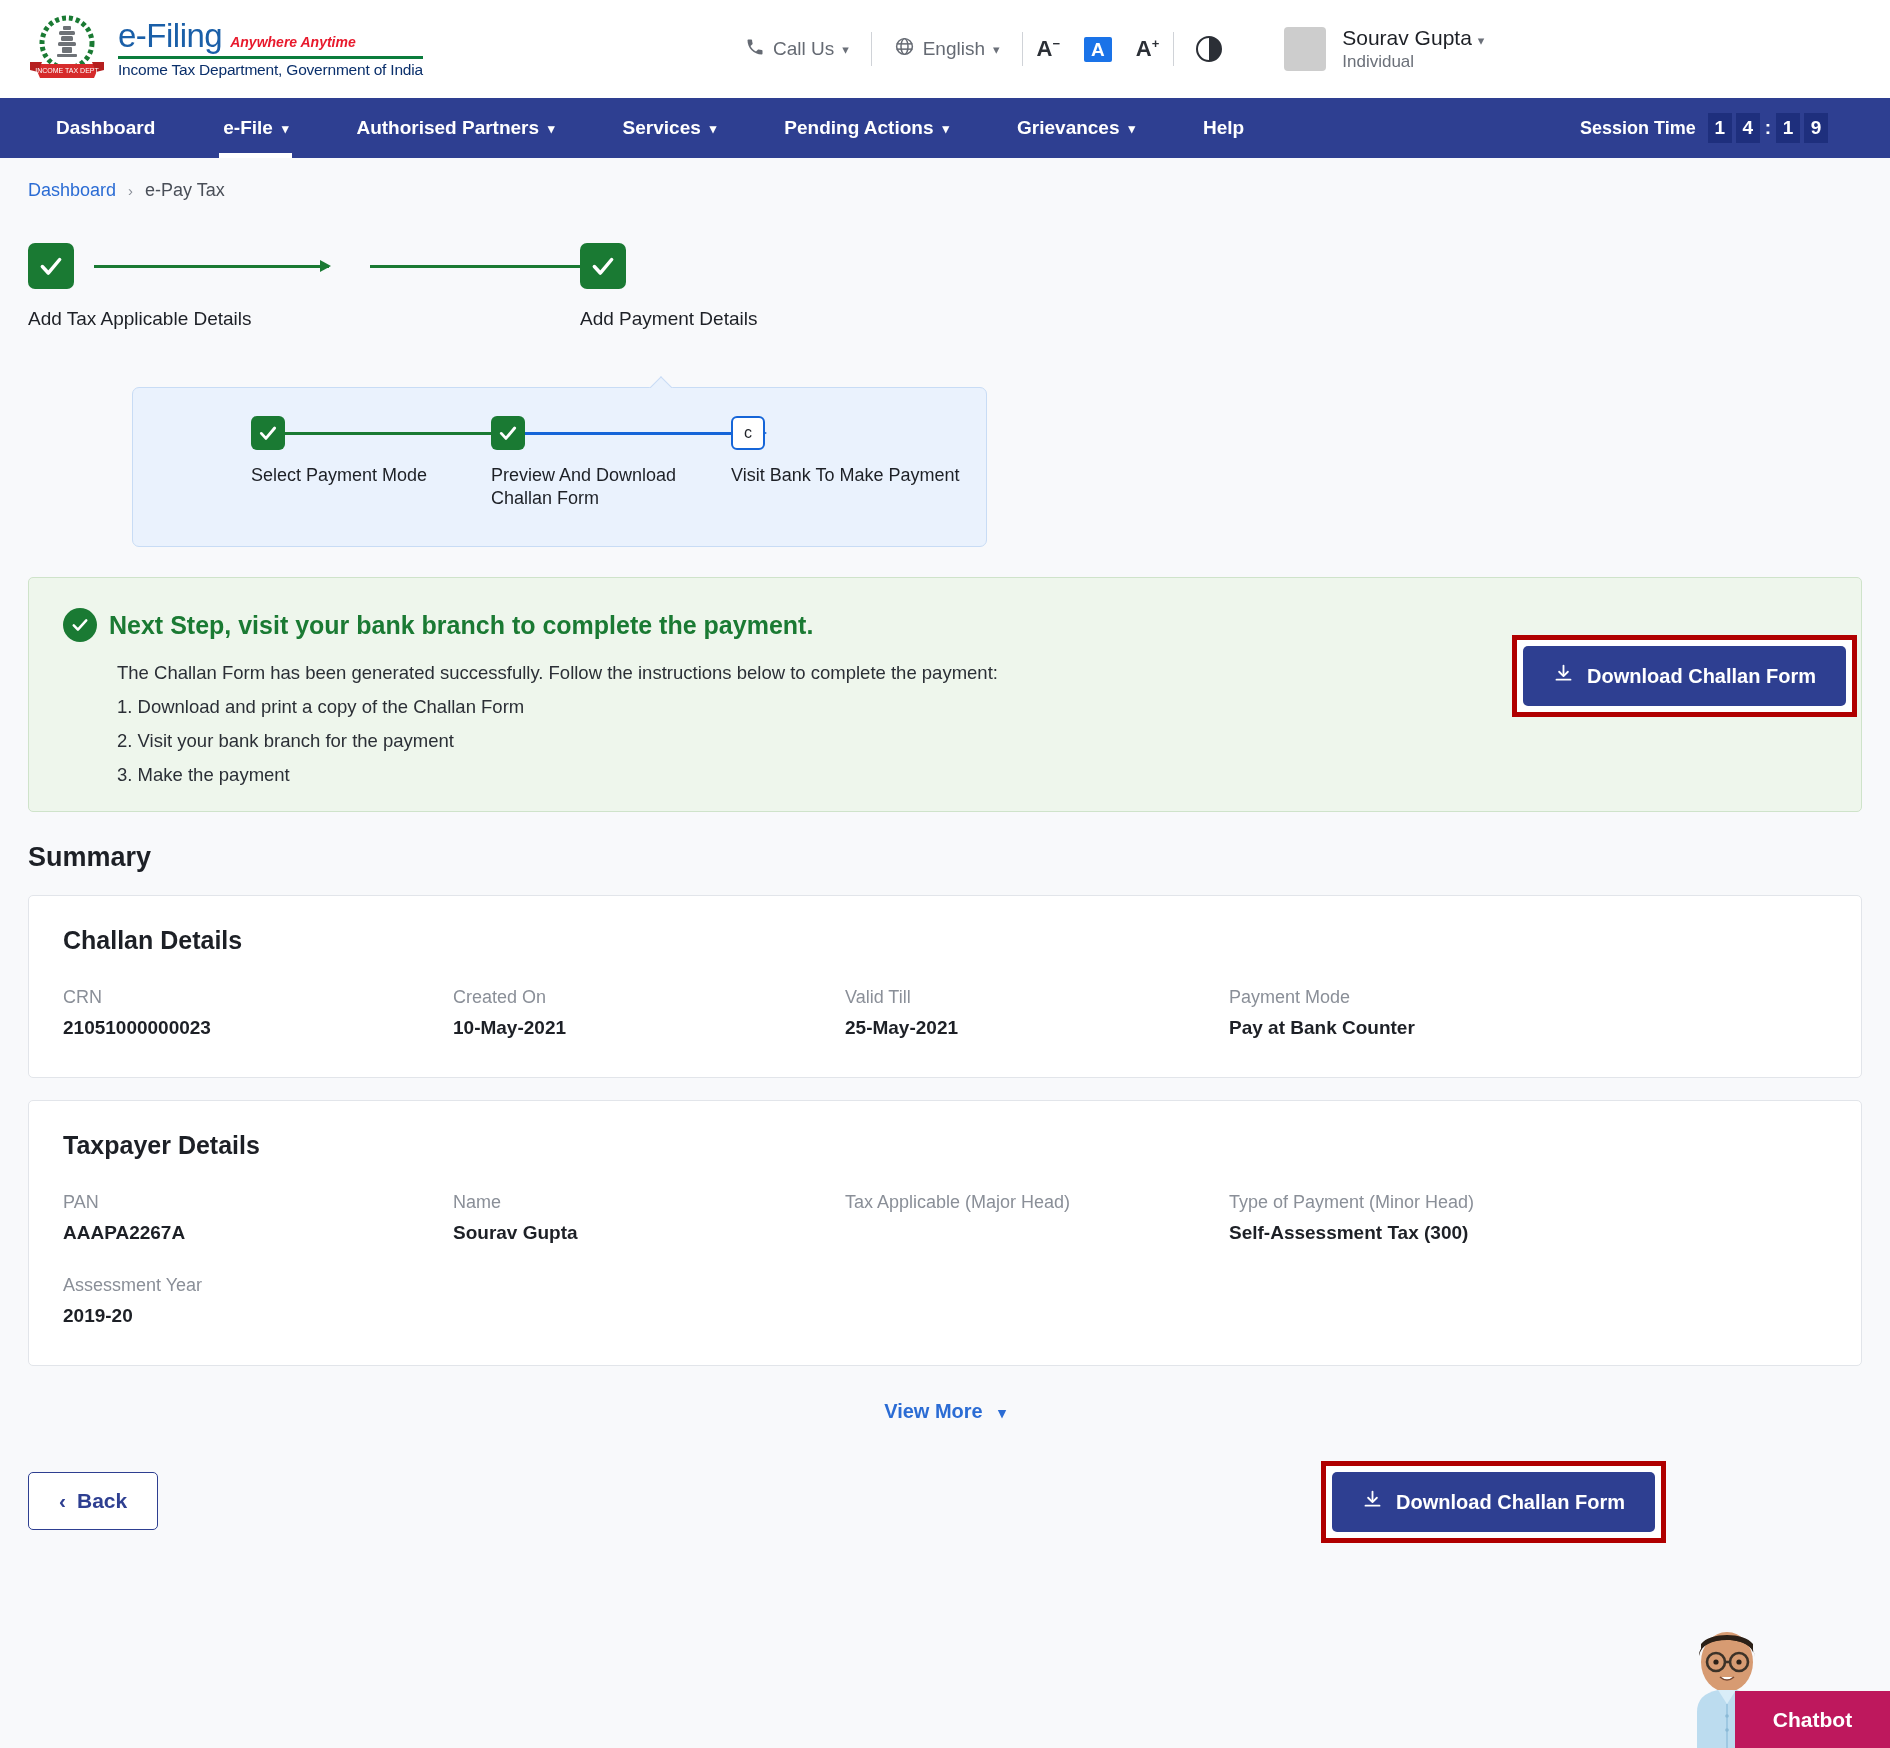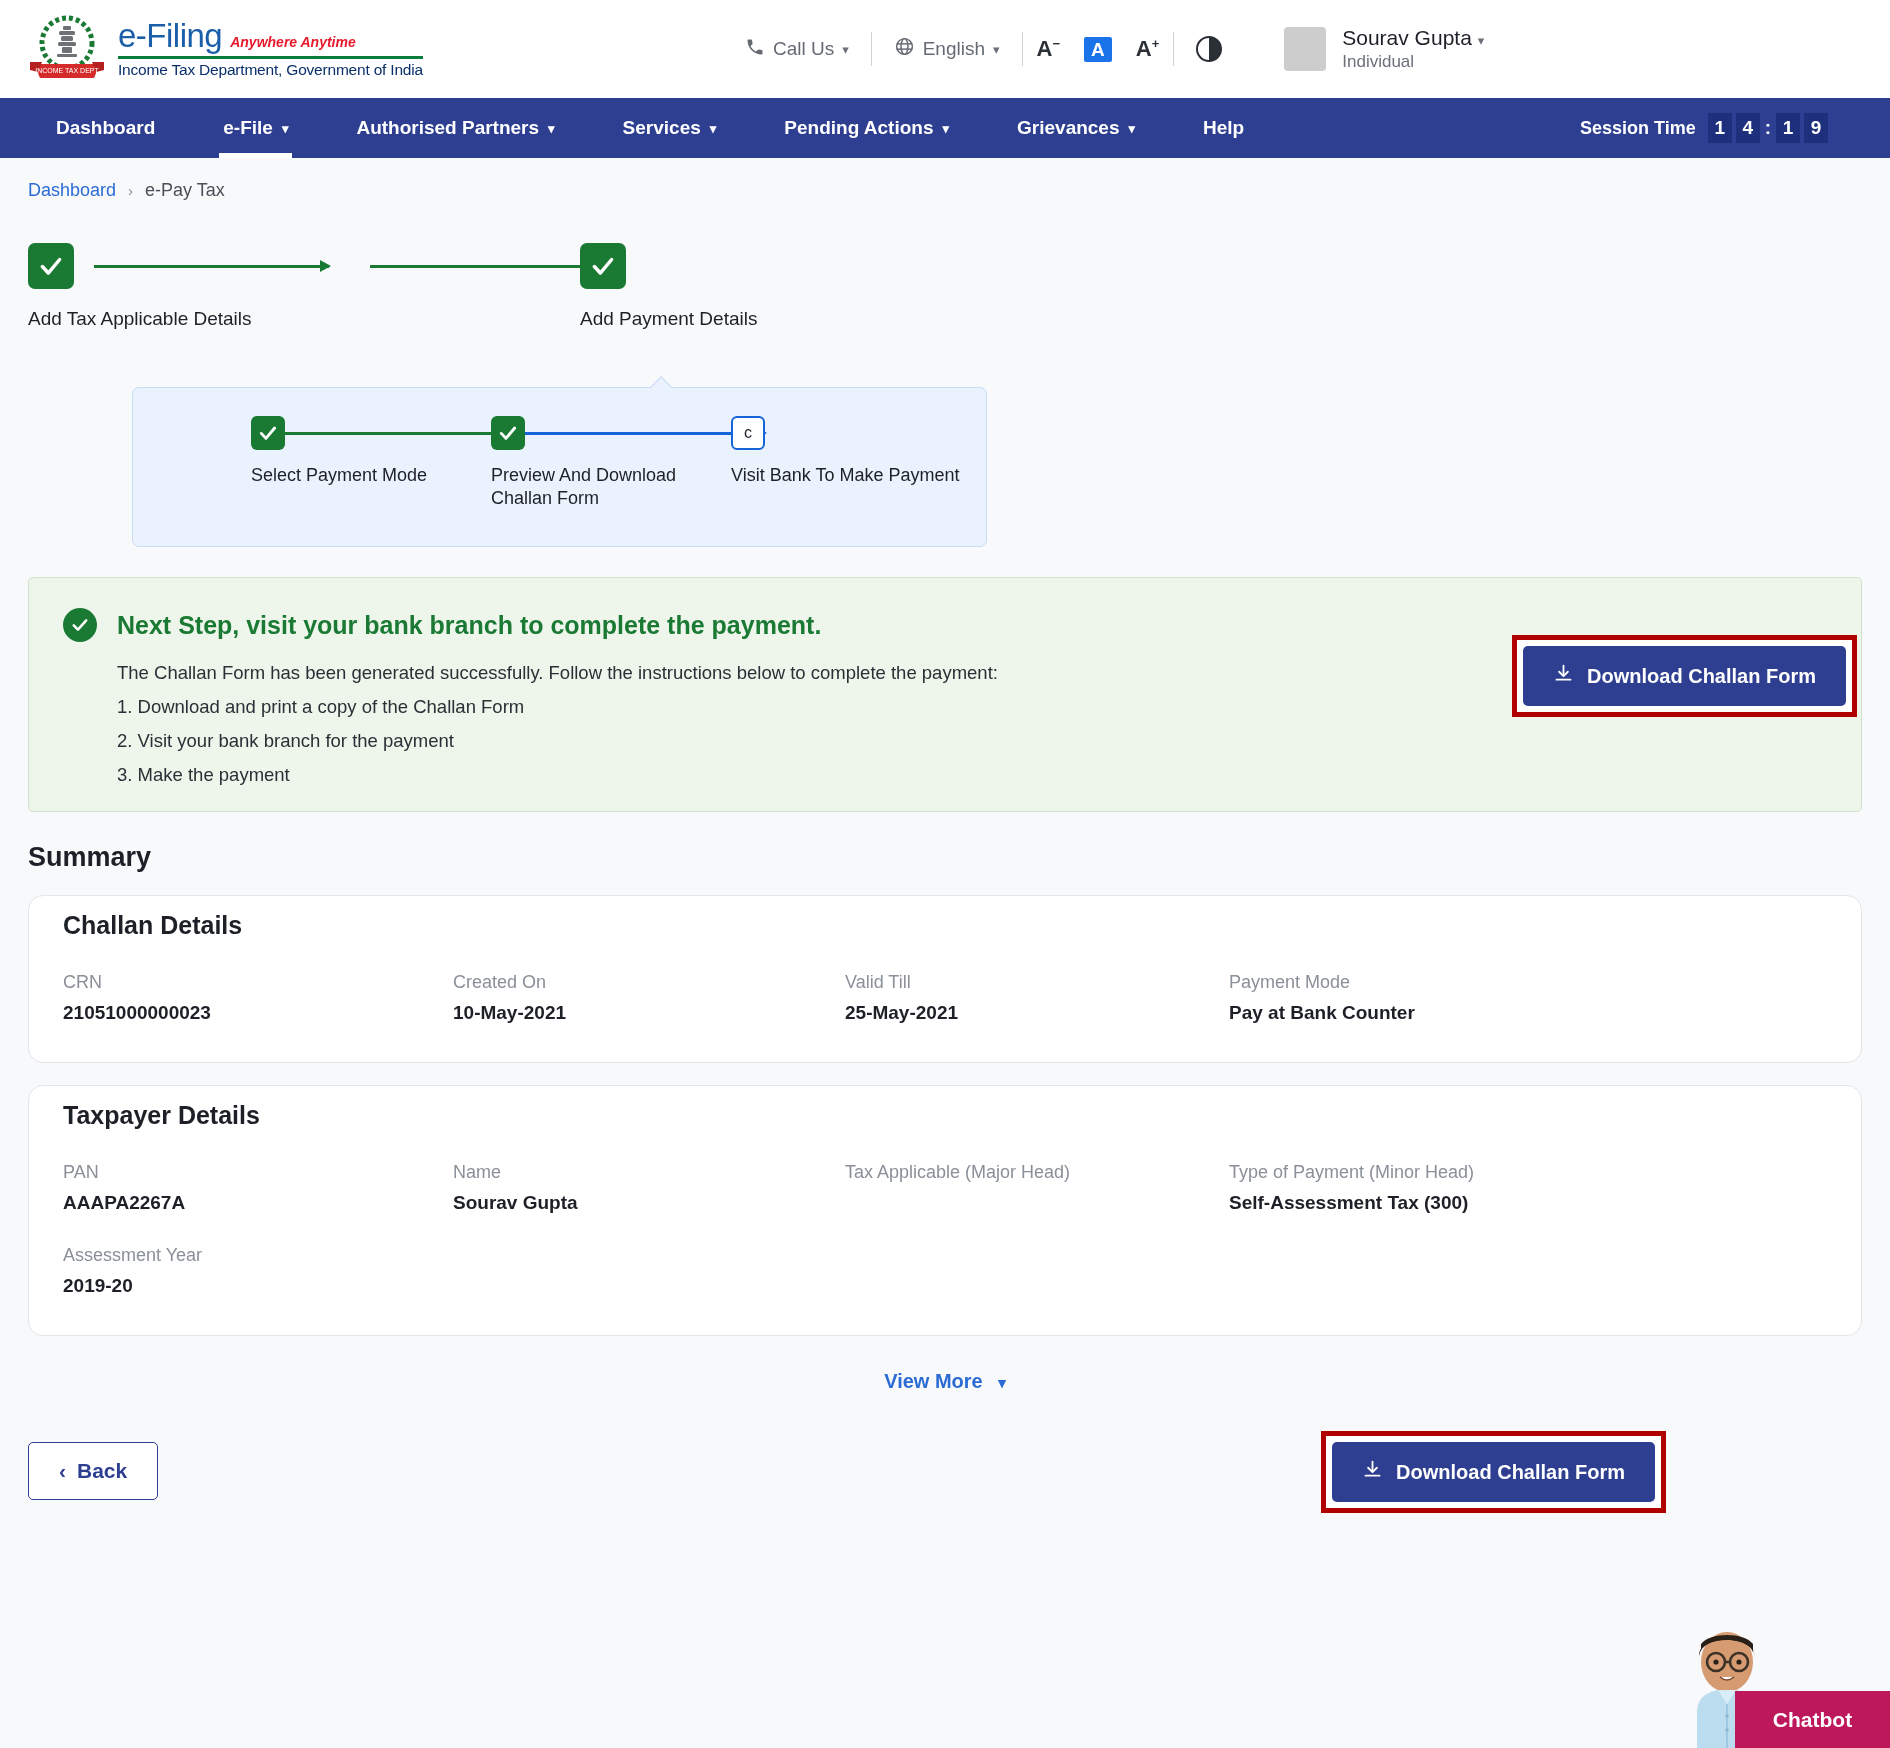--- a/index.html
+++ b/index.html
@@ -168,21 +168,21 @@
   }
   .sub-conn.blue { background: #1565d8; }
   .sub-conn.blue::after { border-left-color: #1565d8; }
 
   
   .success {
     margin-top: 30px; background: #eef6ec; border: 1px solid #cfe3ca;
     border-radius: 5px; padding: 30px 34px 34px 34px;
     position: relative; height: 235px;
   }
-  .succ-head { display: flex; align-items: center; gap: 20px; }
+  .succ-head { display: flex; align-items: center; gap: 12px; }
   .succ-circle {
     width: 34px; height: 34px; border-radius: 50%; background: #1a7a33;
     display: flex; align-items: center; justify-content: center; flex: none;
   }
   .succ-circle svg { width: 20px; height: 20px; }
   .succ-title { font-size: 25px; color: #1a7a33; font-weight: bold; }
   .succ-body { margin: 20px 0 0 54px; }
   .succ-intro { font-size: 18.5px; color: #2b2f36; }
   .succ-step { font-size: 18.5px; color: #2b2f36; margin-top: 12px; }
 
@@ -199,21 +199,21 @@
     position: absolute; border: 5px solid #b00000; background: #ffffff;
     padding: 6px; display: flex; align-items: center; justify-content: center;
   }
 
   
   .summary-title {
     margin-top: 30px; font-size: 27px; color: #1d2026; font-weight: bold;
   }
   .card {
     margin-top: 22px; background: #fff; border: 1px solid #e2e5ea;
-    border-radius: 15px; padding: 15px 34px 36px 34px;
+    border-radius: 5px; padding: 30px 34px 36px 34px;
   }
   .card-title { font-size: 25px; color: #1d2026; font-weight: bold; }
   .field-grid { display: flex; margin-top: 32px; }
   .field { padding-right: 24px; }
   .field-label { font-size: 18px; color: #8a8f98; }
   .field-value { font-size: 19px; color: #1d2026; font-weight: bold; margin-top: 8px; line-height: 1.3; }
 
   .view-more {
     text-align: center; margin-top: 34px;
     font-size: 20px; color: #2b6cd4; font-weight: bold; cursor: pointer;

